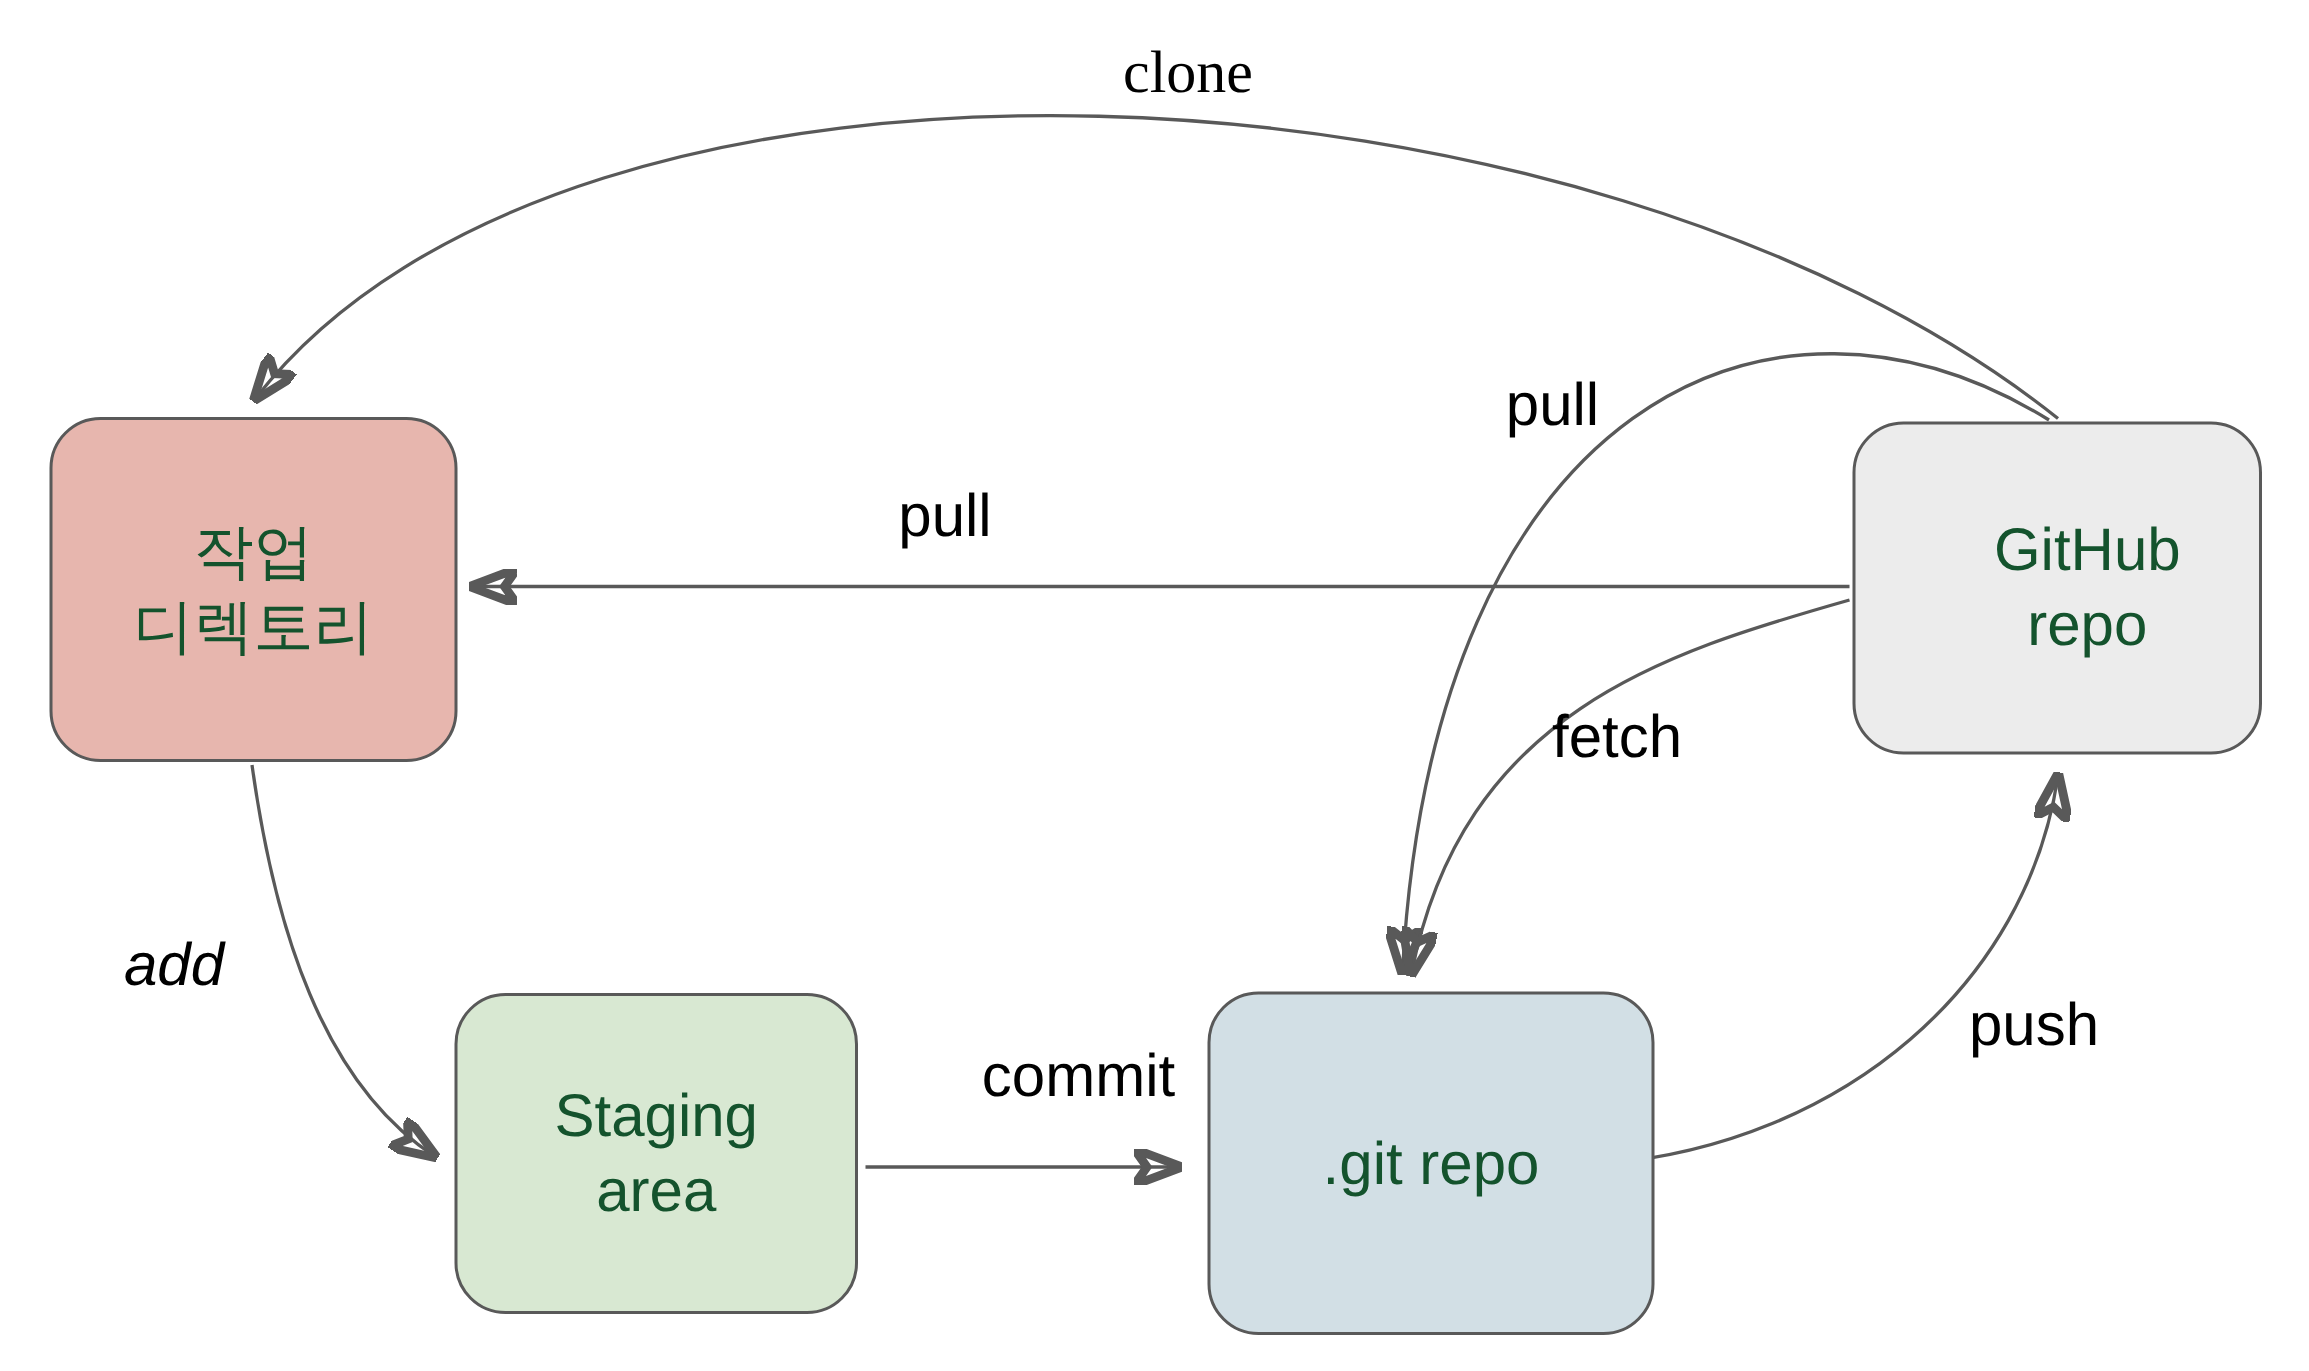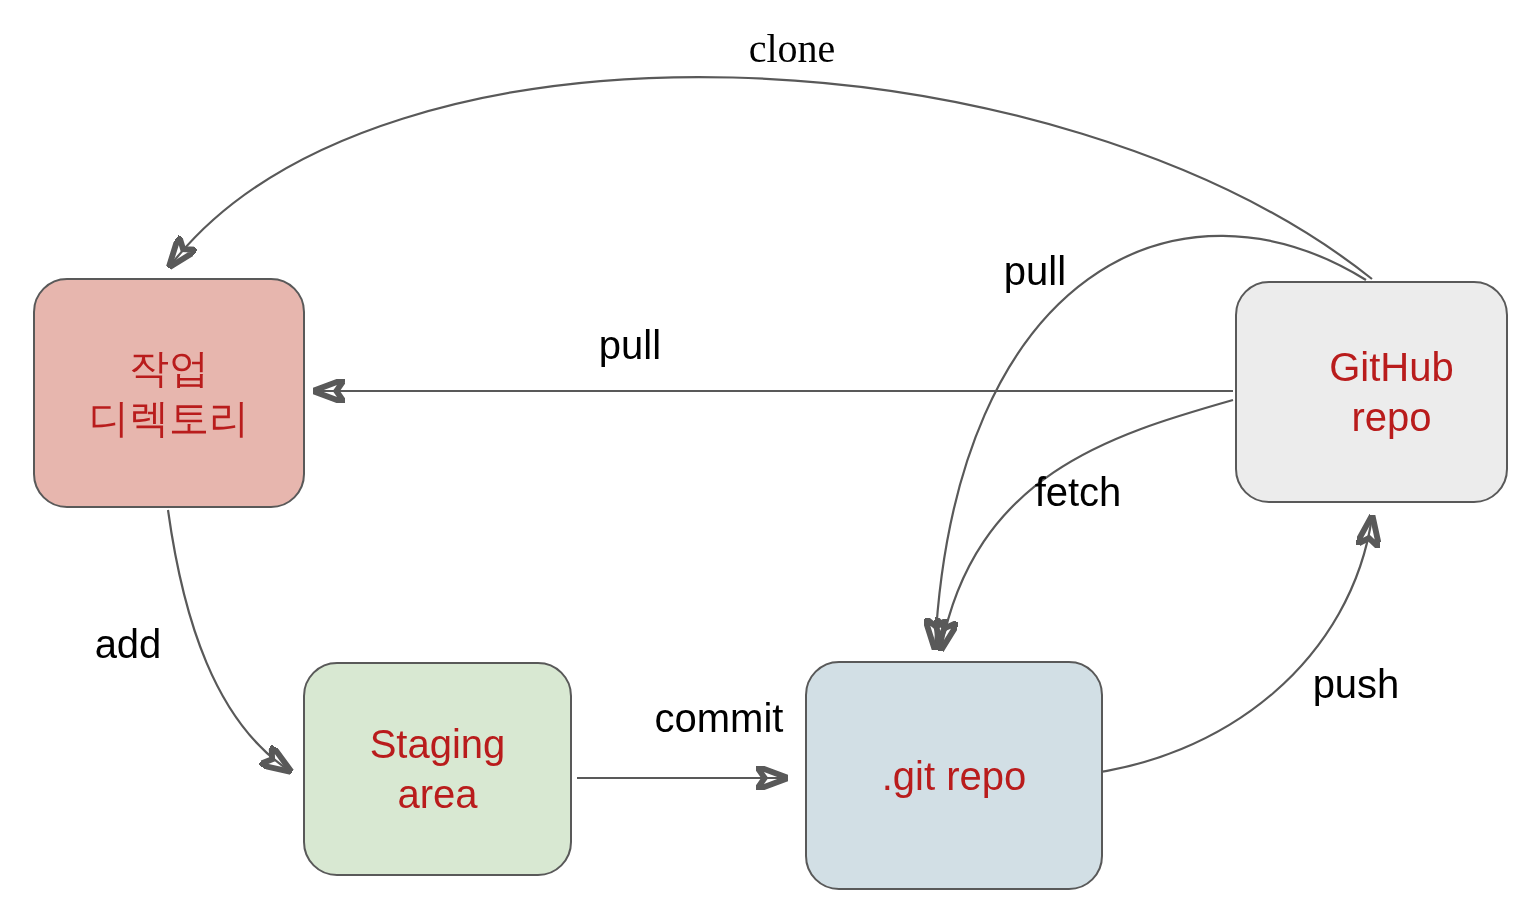--- a/index.html
+++ b/index.html
@@ -32,21 +32,21 @@
     border: 2.5px solid #595959;
     border-radius: 34px;
     display: flex;
     align-items: center;
     justify-content: center;
     box-sizing: border-box;
   }
   .node-label {
     font-size: 40px;
     line-height: 1.25;
-    color: #b91c1c;
+    color: #14532d;
     text-align: center;
     white-space: pre-line;
   }
   #node-working { left: 33px;   top: 278px; width: 272px; height: 230px; }
   #node-github  { left: 1235px; top: 281px; width: 273px; height: 222px; }
   #node-staging { left: 303px;  top: 662px; width: 269px; height: 214px; }
   #node-gitrepo { left: 793px;  top: 661px; width: 298px; height: 229px; margin-left: 12px; }
 
   .edge-label {
     position: absolute;
@@ -54,21 +54,21 @@
     font-size: 40px;
     color: #000000;
     white-space: nowrap;
     background: transparent;
   }
   #label-clone       { left: 792px;  top: 48px; font-family: Liberation Serif, serif;  }
   #label-pull-work   { left: 630px;  top: 345px; }
   #label-pull-git    { left: 1035px; top: 271px; }
   #label-fetch       { left: 1078px; top: 492px; text-align: right; }
   #label-push        { left: 1356px; top: 684px; text-align: center; }
-  #label-add         { left: 128px;  top: 644px; }
+  #label-add         { left: 116px;  top: 644px; font-style: italic; }
   #label-commit      { left: 719px;  top: 718px; }
 </style>
 </head>
 <body>
 
 <div class="canvas">
 
   <svg class="edges-svg" viewBox="0 0 1539 914" xmlns="http://www.w3.org/2000/svg">
     <defs>
       <marker id="arrowhead" viewBox="0 0 12 9" markerWidth="32" markerHeight="24" refX="11.2" refY="4.5" orient="auto" markerUnits="userSpaceOnUse">

